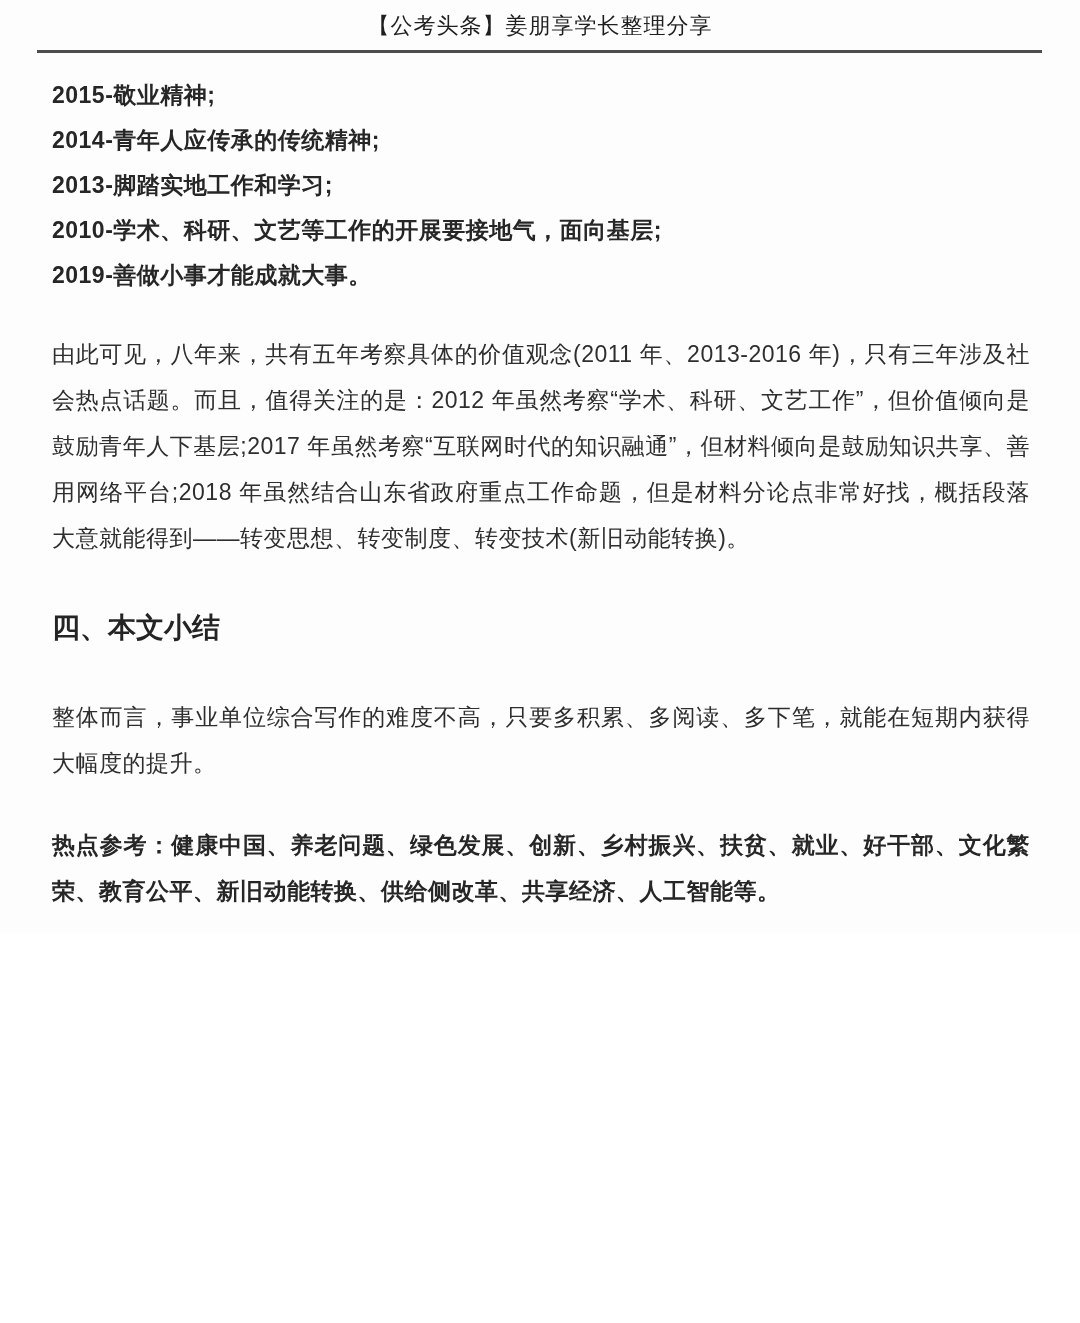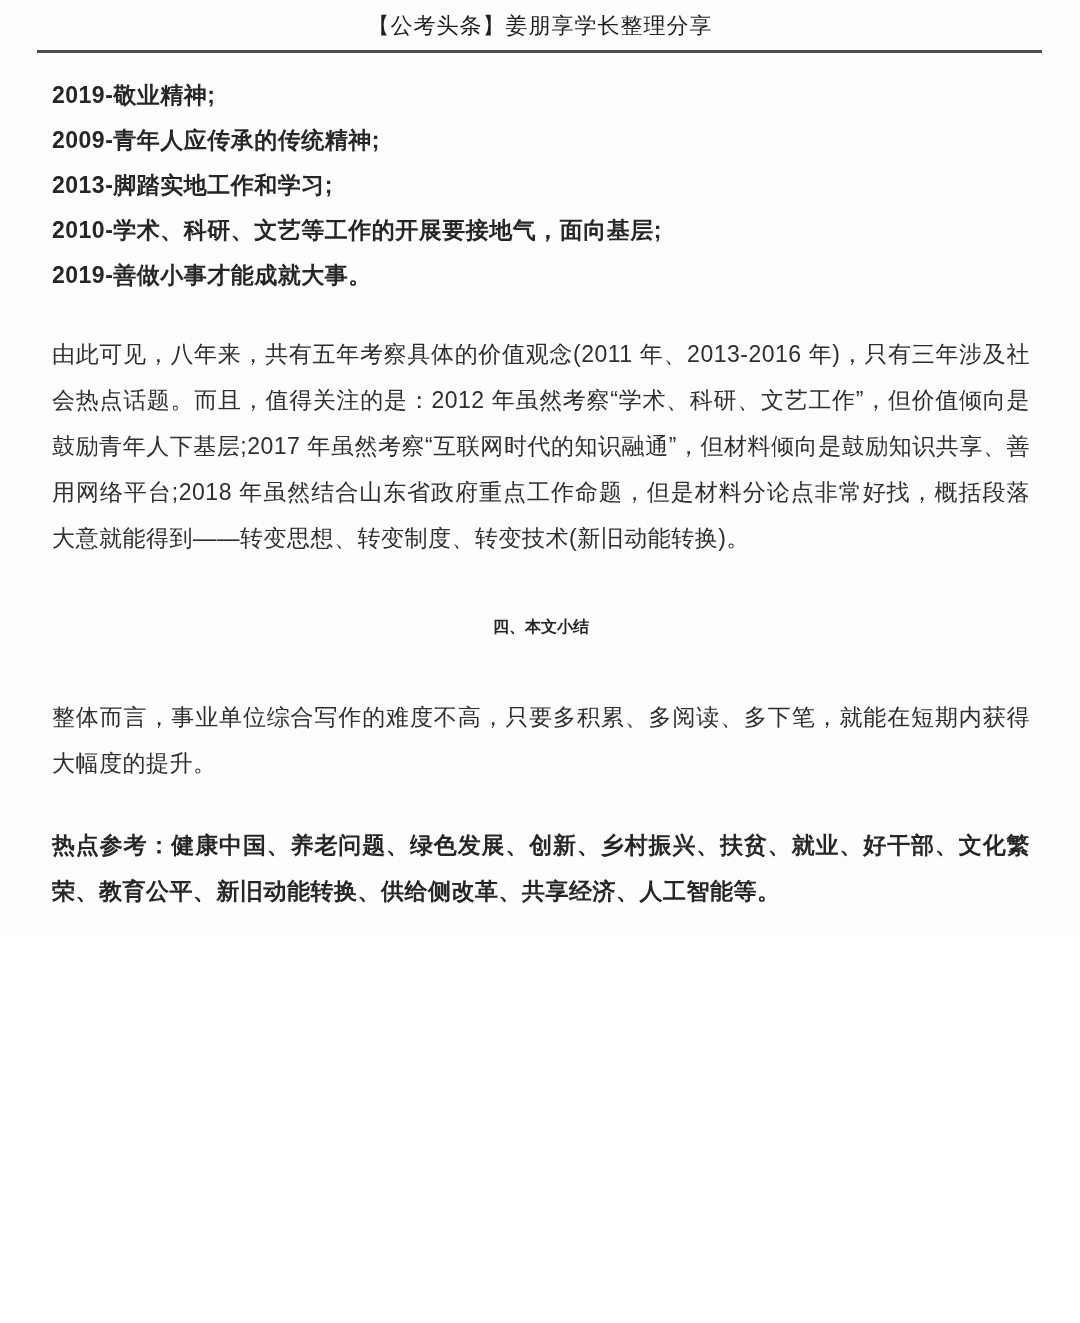--- a/index.html
+++ b/index.html
@@ -56,26 +56,24 @@
   }
   .para.bold {
     font-weight: 700;
     color: #262626;
   }
   .para.follow {
     margin-top: 0;
   }
   .section-title {
     margin: 44px 0 0 0;
-    text-align: center;
-    font-size: 16px;
+    font-size: 28px;
     font-weight: 700;
     line-height: 46px;
     color: #242424;
-    font-family: Liberation Mono, monospace;
   }
   .para.after-title {
     margin-top: 2px;
   }
   .para.hot {
     margin-top: 36px;
   }
   .para.closing {
     margin-top: 43px;
   }
@@ -87,22 +85,22 @@
 
   <div class="header">
     <span>【公考头条】姜朋享学长整理分享</span>
   </div>
 
   <hr class="divider">
 
   <div class="content">
 
     <div class="year-list">
-        <div class="list-item">2019-敬业精神;</div>
-        <div class="list-item">2009-青年人应传承的传统精神;</div>
+        <div class="list-item">2015-敬业精神;</div>
+        <div class="list-item">2014-青年人应传承的传统精神;</div>
         <div class="list-item">2013-脚踏实地工作和学习;</div>
         <div class="list-item">2010-学术、科研、文艺等工作的开展要接地气，面向基层;</div>
         <div class="list-item">2019-善做小事才能成就大事。</div>
       </div>
 
     <p class="para">由此可见，八年来，共有五年考察具体的价值观念(2011 年、2013-2016 年)，只有三年涉及社会热点话题。而且，值得关注的是：2012 年虽然考察“学术、科研、文艺工作”，但价值倾向是鼓励青年人下基层;2017 年虽然考察“互联网时代的知识融通”，但材料倾向是鼓励知识共享、善用网络平台;2018 年虽然结合山东省政府重点工作命题，但是材料分论点非常好找，概括段落大意就能得到——转变思想、转变制度、转变技术(新旧动能转换)。</p>
 
 
     <h2 class="section-title">四、本文小结</h2>
 

